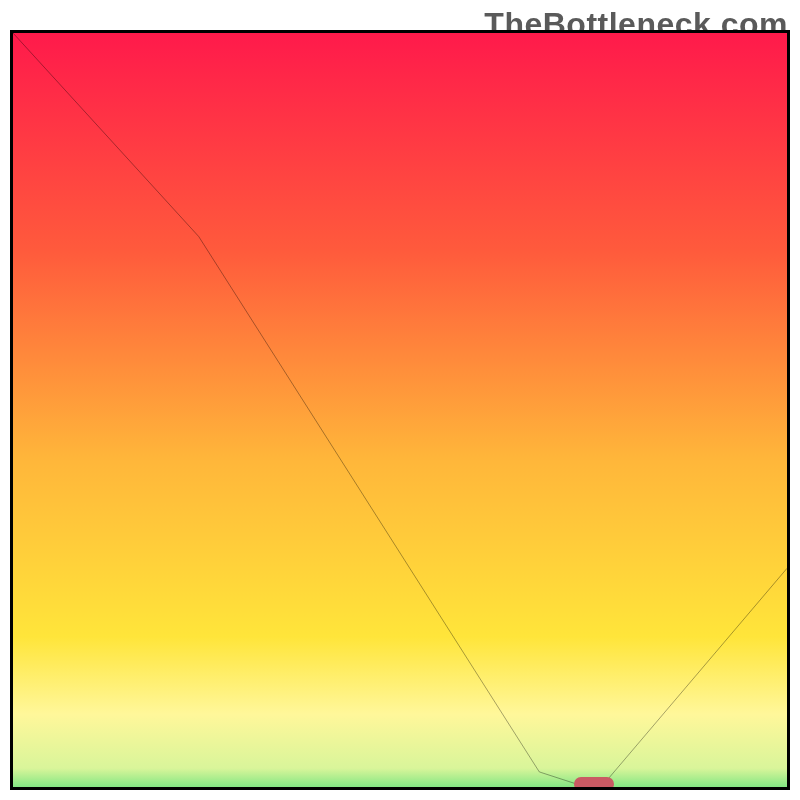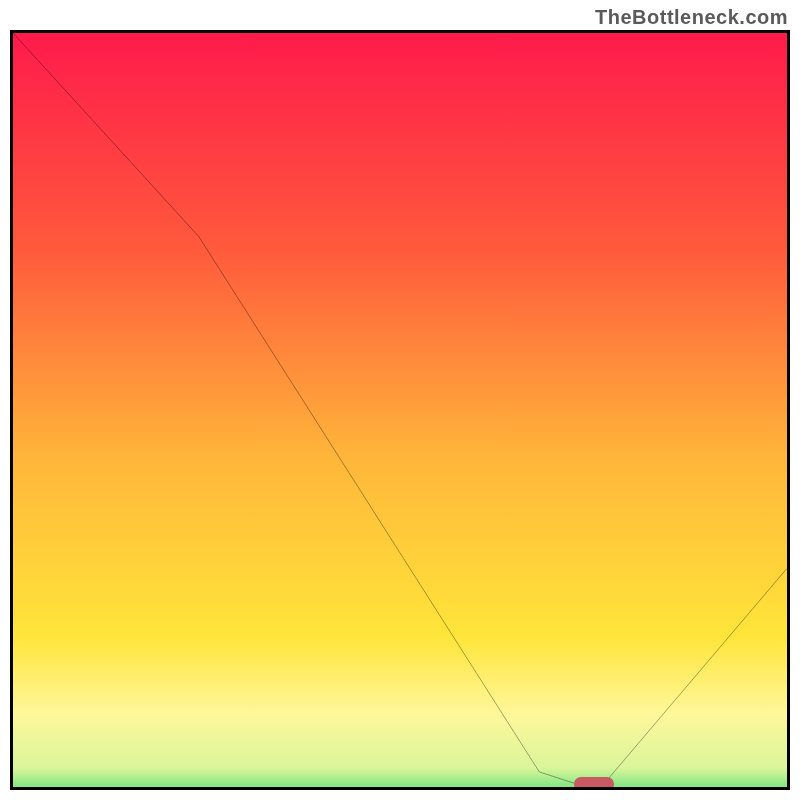--- a/index.html
+++ b/index.html
@@ -12,21 +12,21 @@
   }
   .container {
     position: relative;
     width: 800px;
     height: 800px;
   }
   .watermark {
     position: absolute;
     top: 6px;
     right: 12px;
-    font-size: 20px;
+    font-size: 32px;
     font-weight: 600;
     color: #5a5a5a;
     letter-spacing: 0.5px;
   }
   .plot-frame {
     position: absolute;
     left: 10px;
     top: 30px;
     width: 780px;
     height: 760px;

